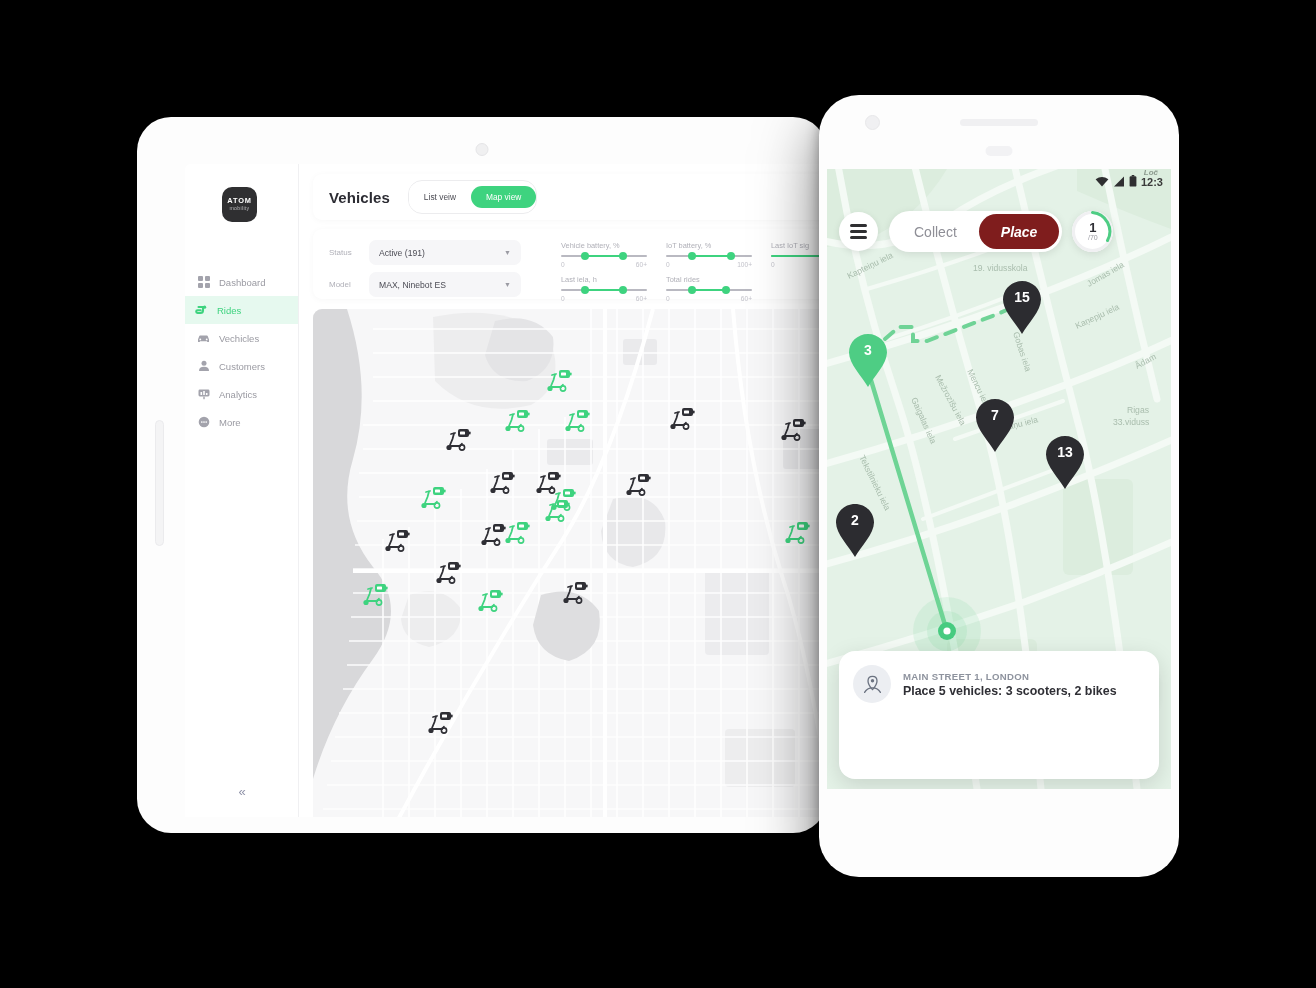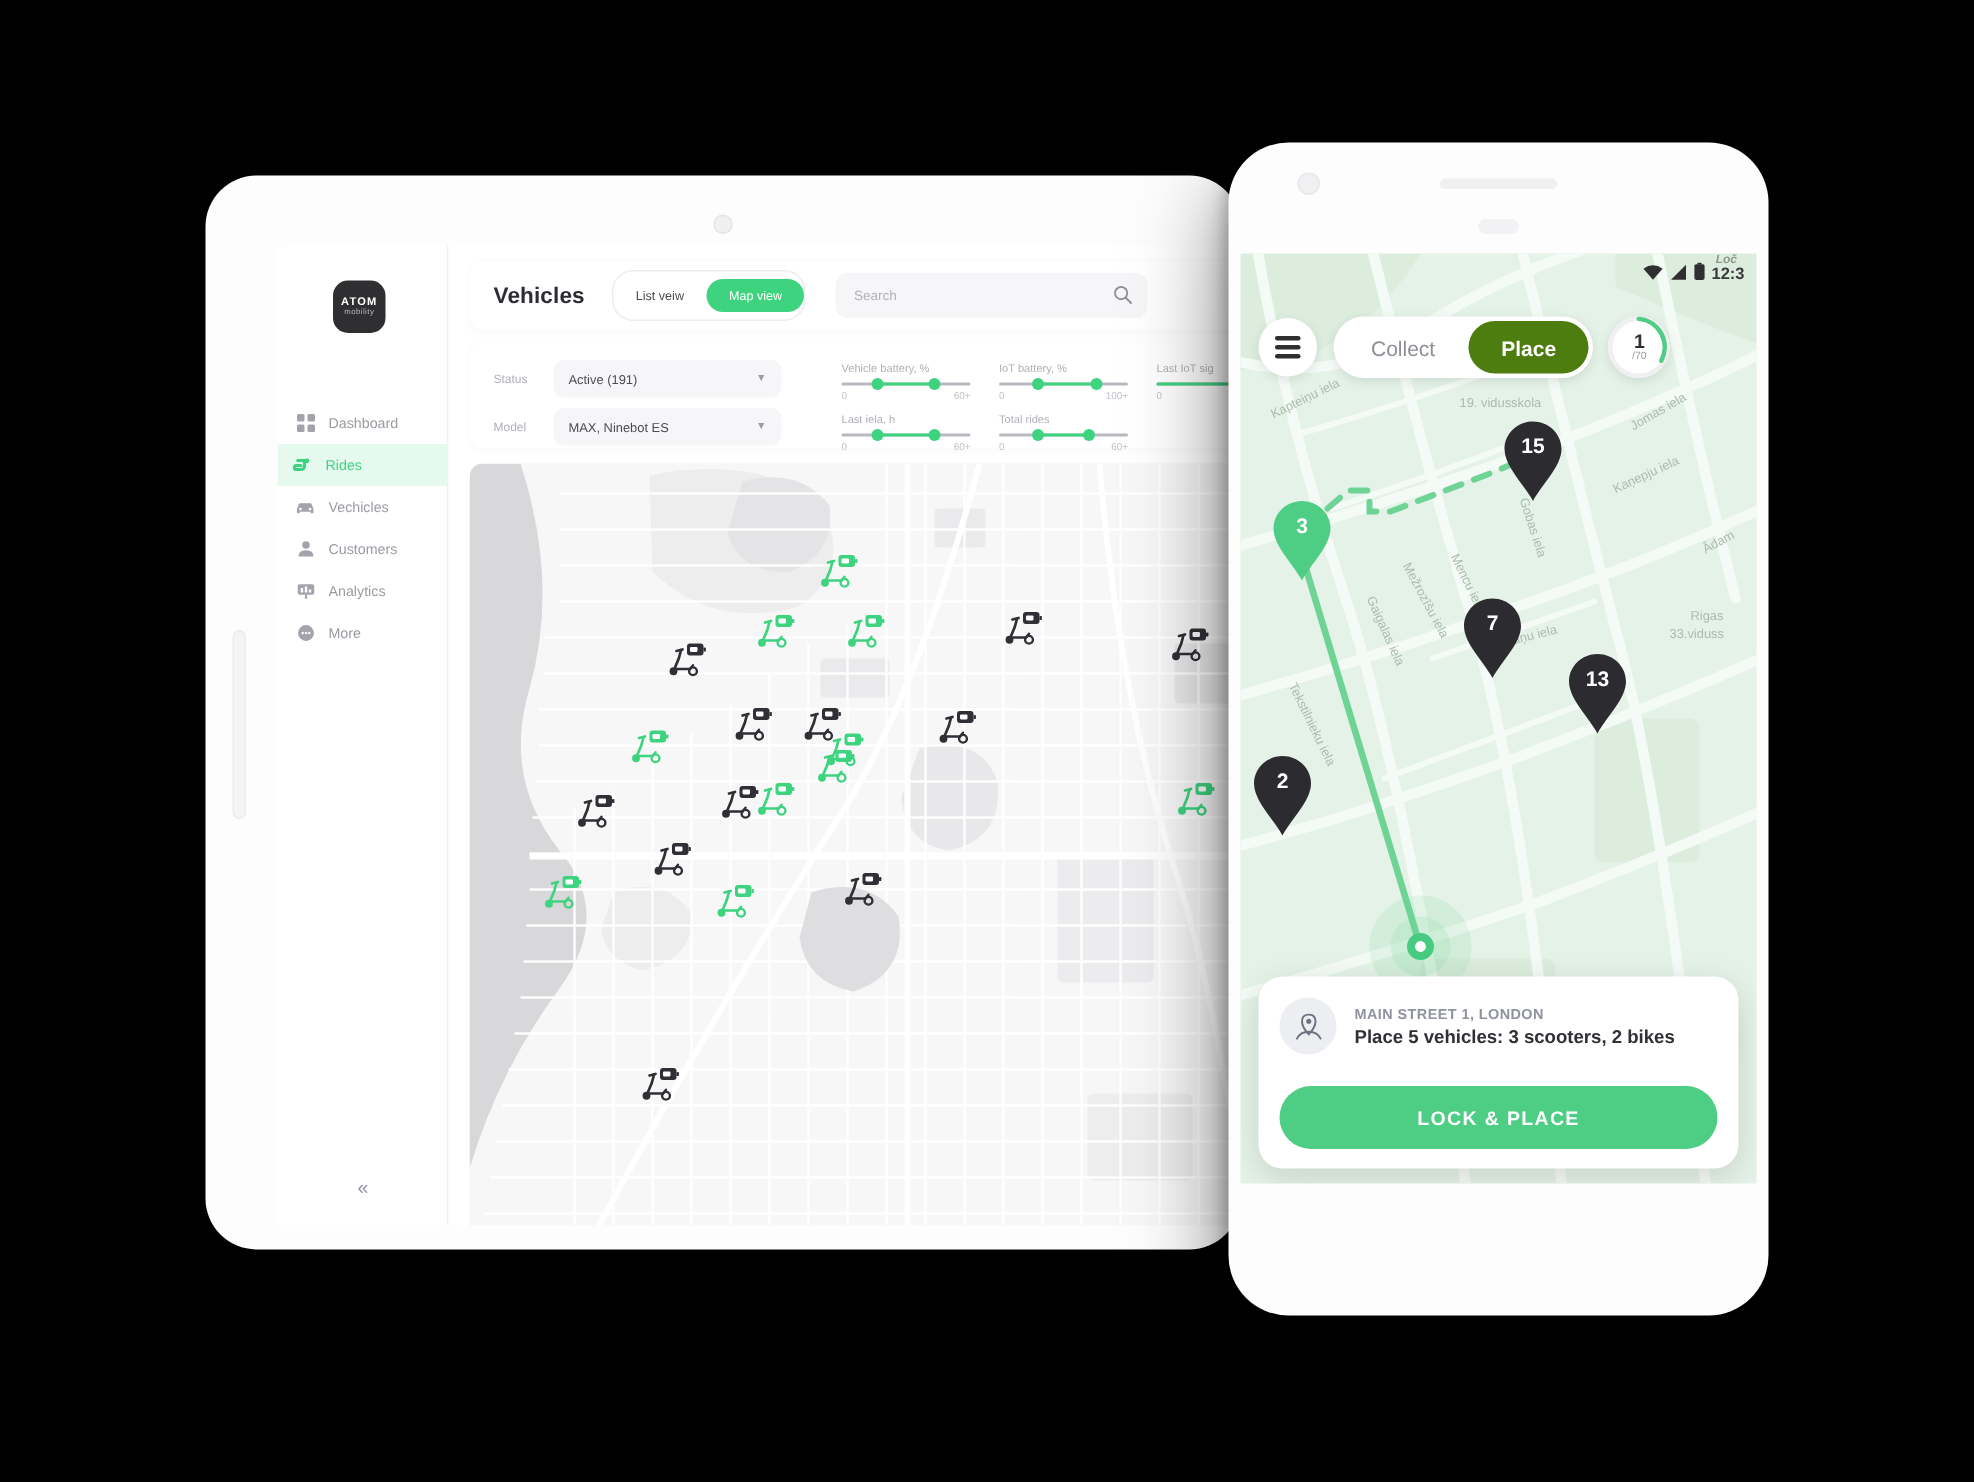--- a/index.html
+++ b/index.html
@@ -154,21 +154,21 @@
     display: flex; flex-direction: column; align-items: center; justify-content: center; gap: 3.5px;
     box-shadow: 0 2px 7px rgba(0,0,0,.10); cursor: pointer;
   }
   .hamb i { display:block; width: 17px; height: 2.4px; background: #2f2f31; border-radius: 2px; }
   .toggle {
     margin-left: 11px; height: 41px; background: #fff; border-radius: 21px;
     display: flex; align-items: center; padding: 3px; box-shadow: 0 2px 8px rgba(0,0,0,.10);
   }
   .tg { height: 35px; border-radius: 18px; display: flex; align-items: center; justify-content: center;
         font-size: 14px; padding: 0 22px; color: #8e8e96; cursor: pointer; }
-  .tg.on { background: #4d7c0f; color: #fff; font-weight: 700; }
+  .tg.on { background: #7f1d1d; color: #fff; font-weight: 700; font-style: italic; }
   .counter {
     margin-left: 10px; width: 41px; height: 41px; border-radius: 50%; background: #fff;
     display: flex; flex-direction: column; align-items: center; justify-content: center;
     box-shadow: 0 2px 8px rgba(0,0,0,.10); position: relative; cursor: pointer;
   }
   .counter .c-n { font-size: 13px; font-weight: 700; color: #2f2f35; line-height: 12px; }
   .counter .c-d { font-size: 7px; color: #9a9aa2; line-height: 8px; }
   .counter .c-arc { position:absolute; inset:0; }
   .pin { position: absolute; width: 46px; height: 58px; }
   .pin .pn { position:absolute; left:0; top:10px; width:46px; text-align:center; color:#fff; font-size:14px; font-weight:700; }
@@ -289,29 +289,20 @@
         <div class="collapse">«</div>
       </div>
 
       <div class="main">
 
         <div class="topbar">
           <div class="page-title">Vehicles</div>
           <div class="seg">
             <div class="seg-btn">List veiw</div>
             <div class="seg-btn on">Map view</div>
-          </div>
-          <div class="search">
-            <input placeholder="Search" style="">
-            <span class="search-ico">
-              <svg width="13" height="13" viewBox="0 0 13 13">
-                  <circle cx="5.4" cy="5.4" r="4.1" stroke="#8e8e98" stroke-width="1.2" fill="none"></circle>
-                  <line x1="8.5" y1="8.5" x2="12" y2="12" stroke="#8e8e98" stroke-width="1.2" stroke-linecap="round"></line>
-                </svg>
-            </span>
           </div>
         </div>
 
         <div class="filters">
           <div class="f-left">
             <div class="f-row">
               <span class="f-label">Status</span>
               <div class="f-select">
                 <span>Active (191)</span>
                 <span class="caret">▼</span>
@@ -917,19 +908,18 @@
                 <path d="M9.5 1.4 Q14 1.4 14 6 Q14 9.8 9.5 14.6 Q5 9.8 5 6 Q5 1.4 9.5 1.4 Z" fill="none" stroke="#6b7280" stroke-width="1.3"></path>
                 <circle cx="9.5" cy="5.8" r="1.7" fill="#6b7280"></circle>
                 <path d="M1.6 17.4 Q4 12.8 9.5 12.8 Q15 12.8 17.4 17.4" fill="none" stroke="#6b7280" stroke-width="1.3" stroke-linecap="round"></path>
               </svg>
           </div>
           <div class="sheet-txt">
             <div class="sheet-t1">MAIN STREET 1, LONDON</div>
             <div class="sheet-t2">Place 5 vehicles: 3 scooters, 2 bikes</div>
           </div>
         </div>
-        <button class="cta">LOCK &amp; PLACE</button>
       </div>
 
     </div>
   </div>
 
 </div>
 
 </body></html>

